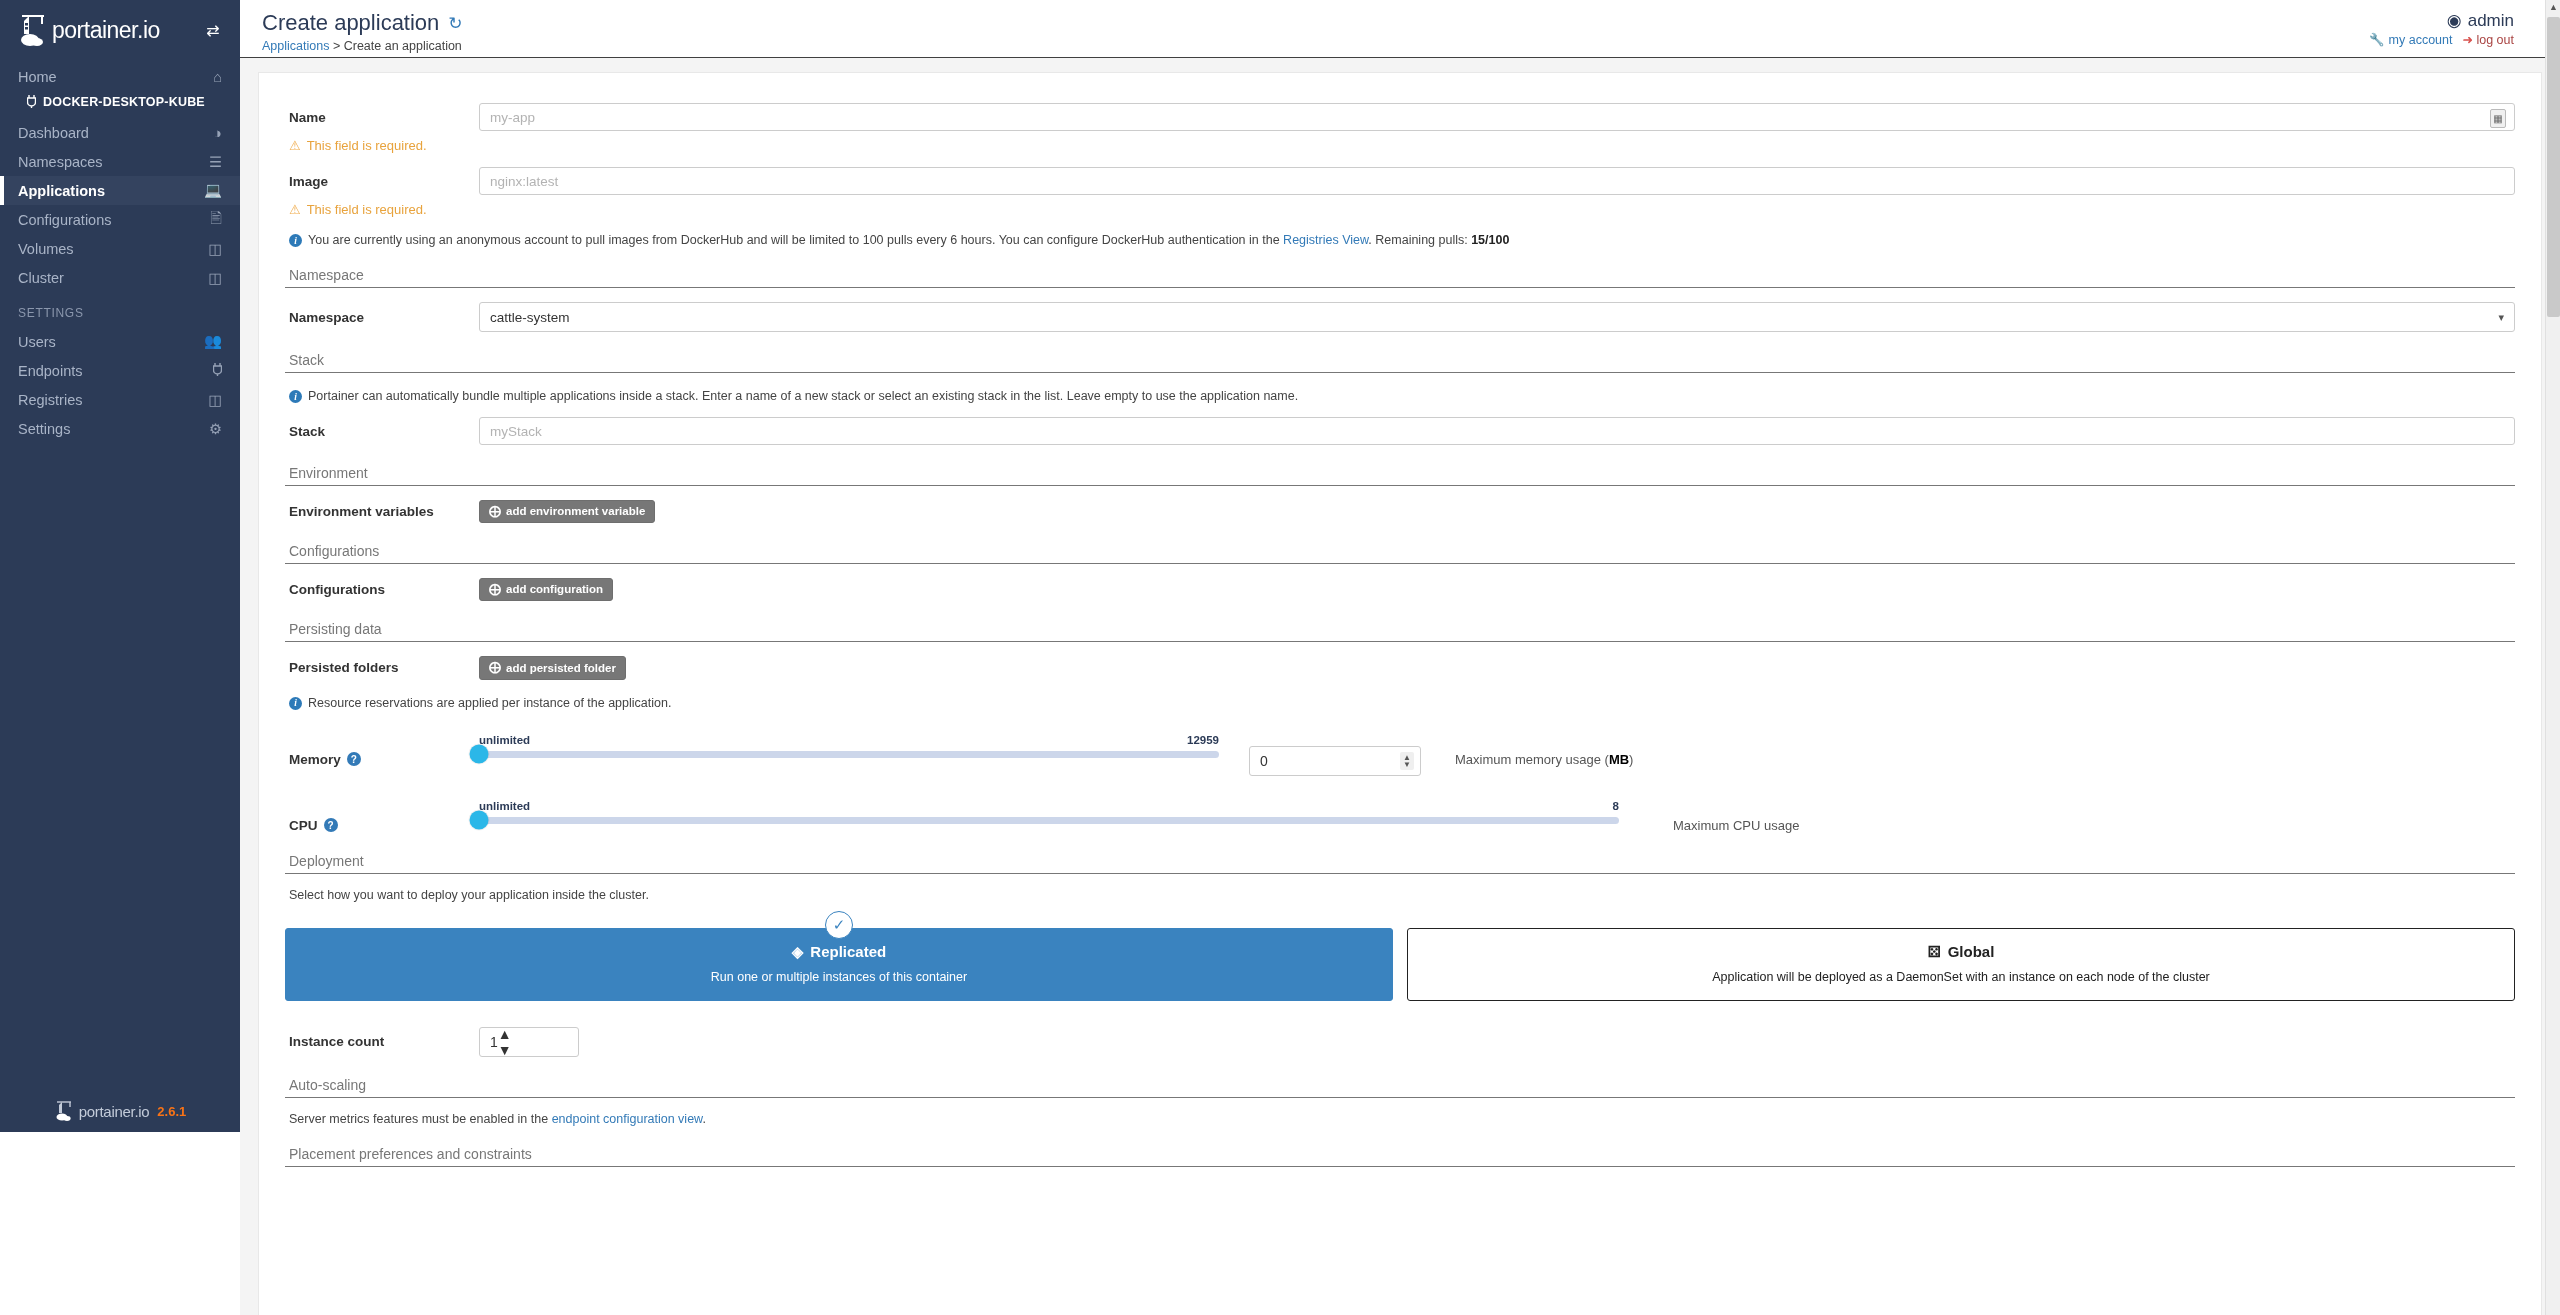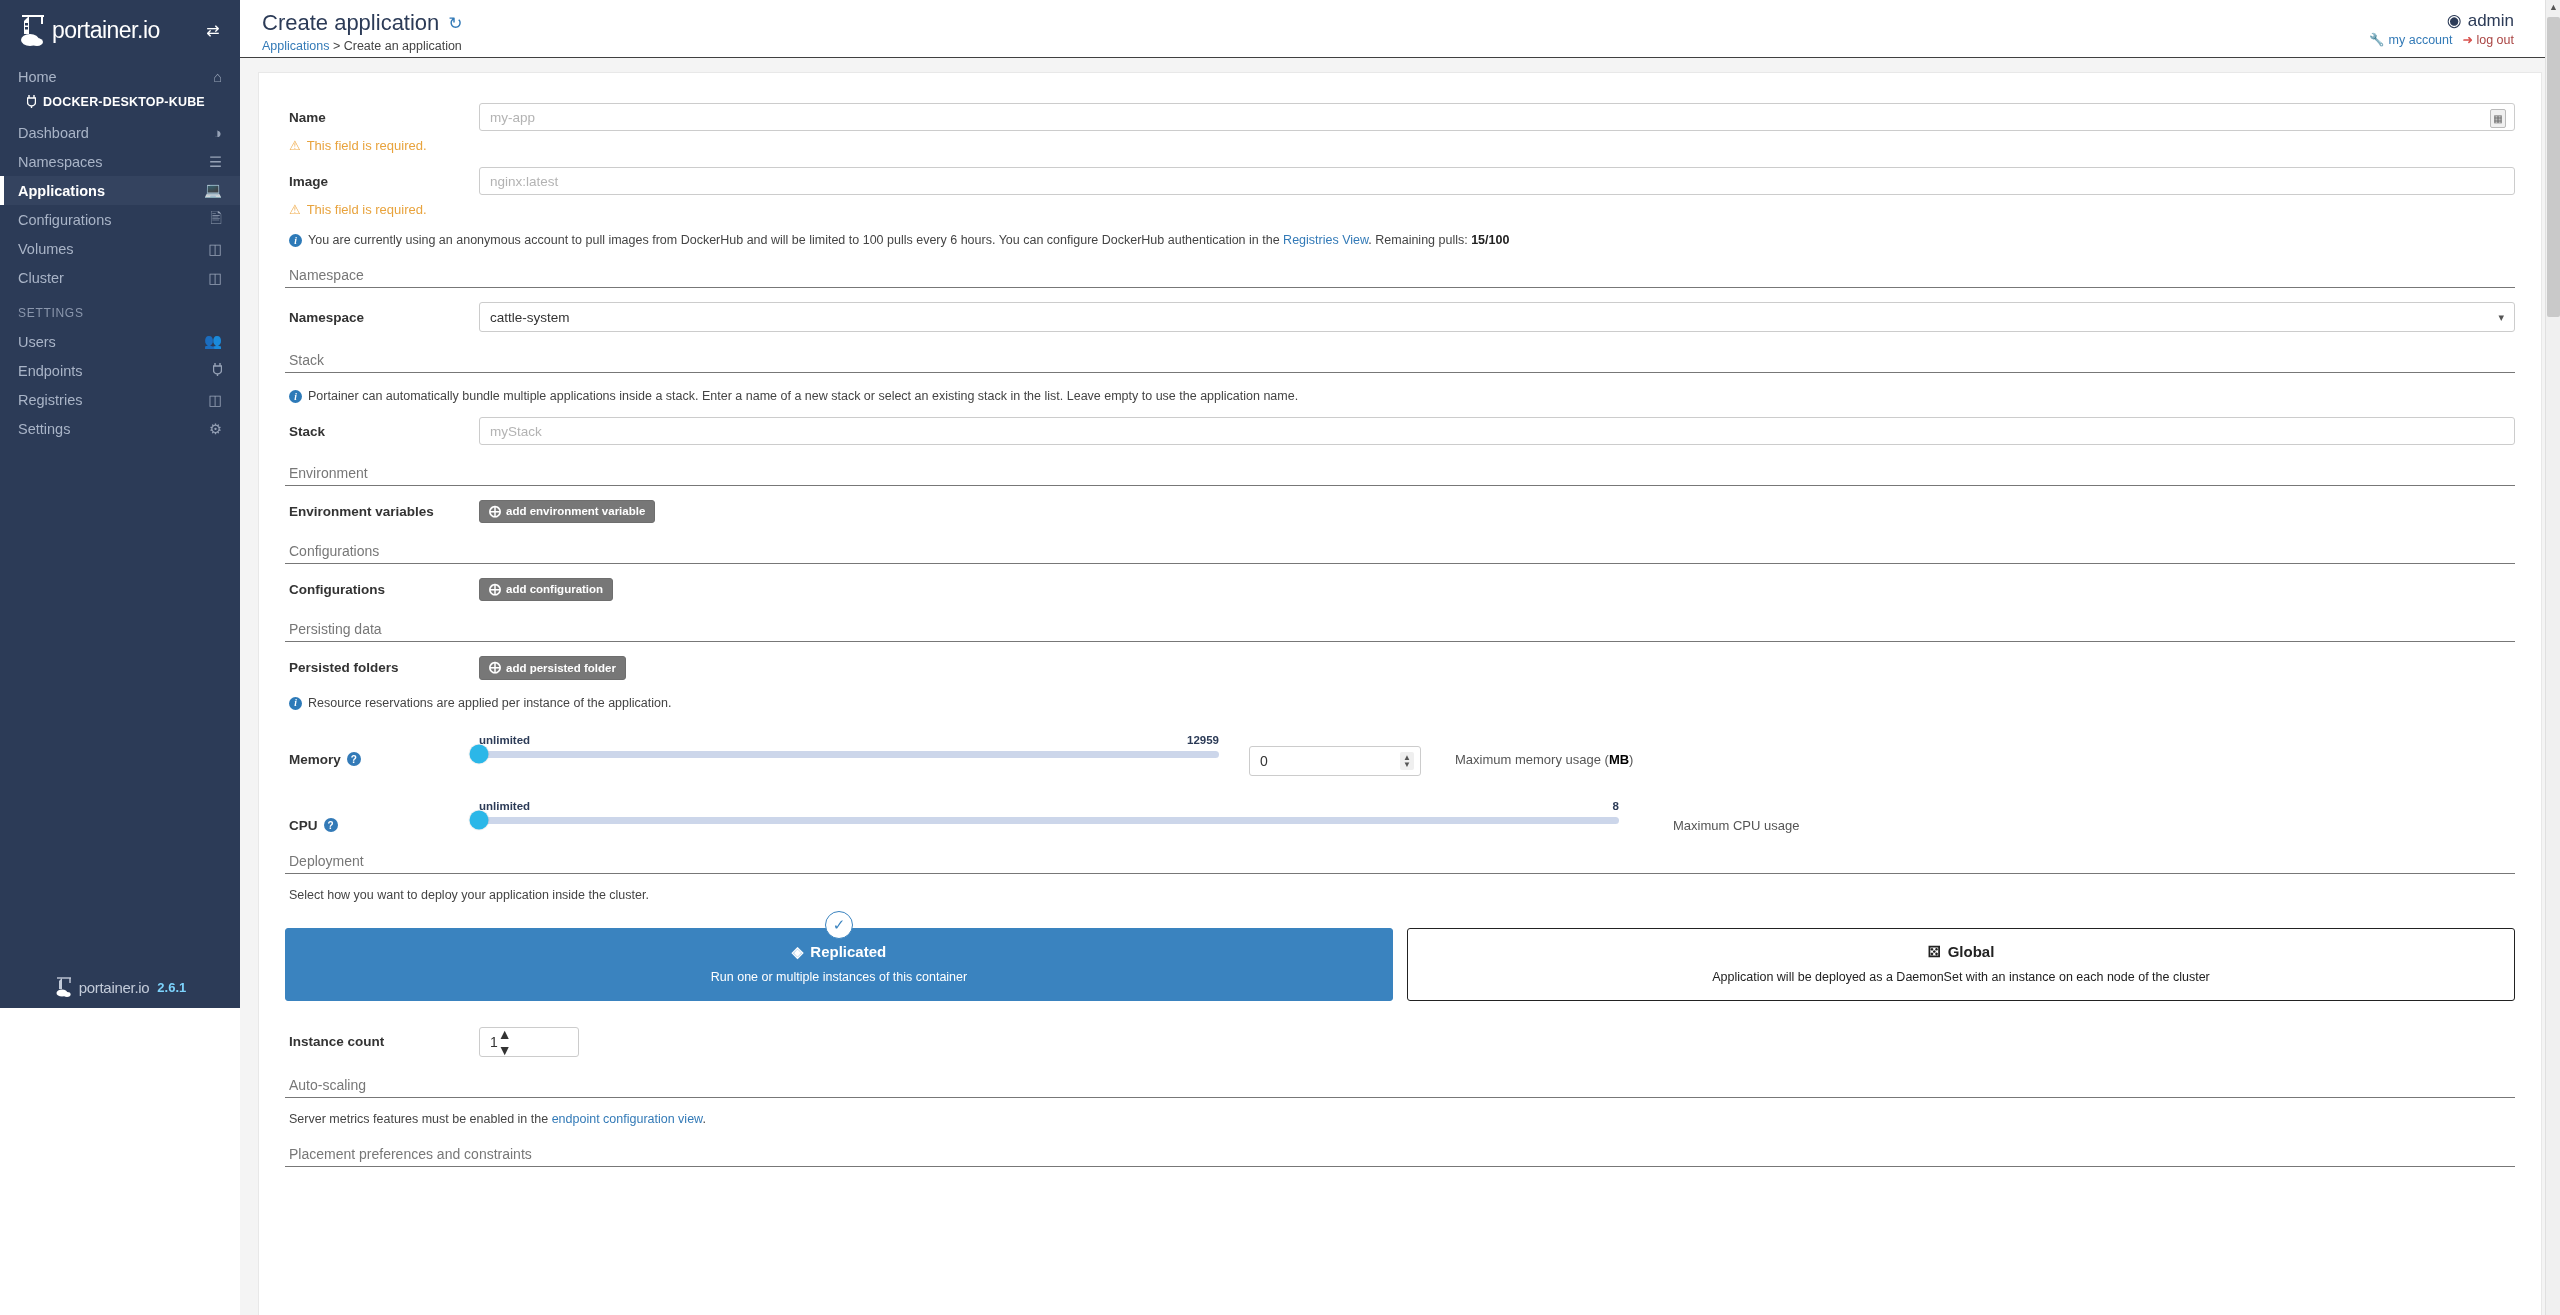--- a/index.html
+++ b/index.html
@@ -11,21 +11,21 @@
     background: #ffffff;
   }
   .app { display: flex; width: 2560px; height: 1315px; position: relative; }
 
   
   .sidebar {
     width: 240px; flex: 0 0 240px;
     background: #2c3b57;
     color: #a9b4c7;
     position: relative;
-    height: 1008px;
+    height: 1132px;
   }
   .sb-logo-row {
     display: flex; align-items: center;
     padding: 12px 14px 14px 16px;
     gap: 6px;
   }
   .sb-logo-mark { width: 34px; height: 36px; flex: 0 0 34px; }
   .sb-logo-text {
     color: #ffffff; font-size: 23px; letter-spacing: -0.5px;
     font-weight: 400; margin-left: -4px;
@@ -58,21 +58,21 @@
   .sb-section {
     padding: 14px 0 7px 18px;
     font-size: 12px; color: #8b97ad; letter-spacing: .7px;
   }
   .sb-footer {
     position: absolute; bottom: 10px; left: 0; width: 240px;
     display: flex; align-items: center; justify-content: center; gap: 8px;
   }
   .sb-footer .fmark { width: 20px; height: 22px; }
   .sb-footer .ftext { color: #c3cbd9; font-size: 15px; letter-spacing: -.3px; margin-left: -3px;}
-  .sb-footer .fver { color: #7dd3fc; font-size: 13px; font-weight: bold; }
+  .sb-footer .fver { color: #f97316; font-size: 13px; font-weight: bold; }
 
   
   .main { flex: 1; height: 1315px; background: #ffffff; position: relative; overflow: hidden; }
   .topbar {
     height: 58px; border-bottom: 1px solid #404040;
     display: flex; align-items: flex-start; padding: 10px 22px 0 22px;
     background: #ffffff;
   }
   .page-title {
     font-size: 22px; color: #2c3b57; font-weight: 400;

